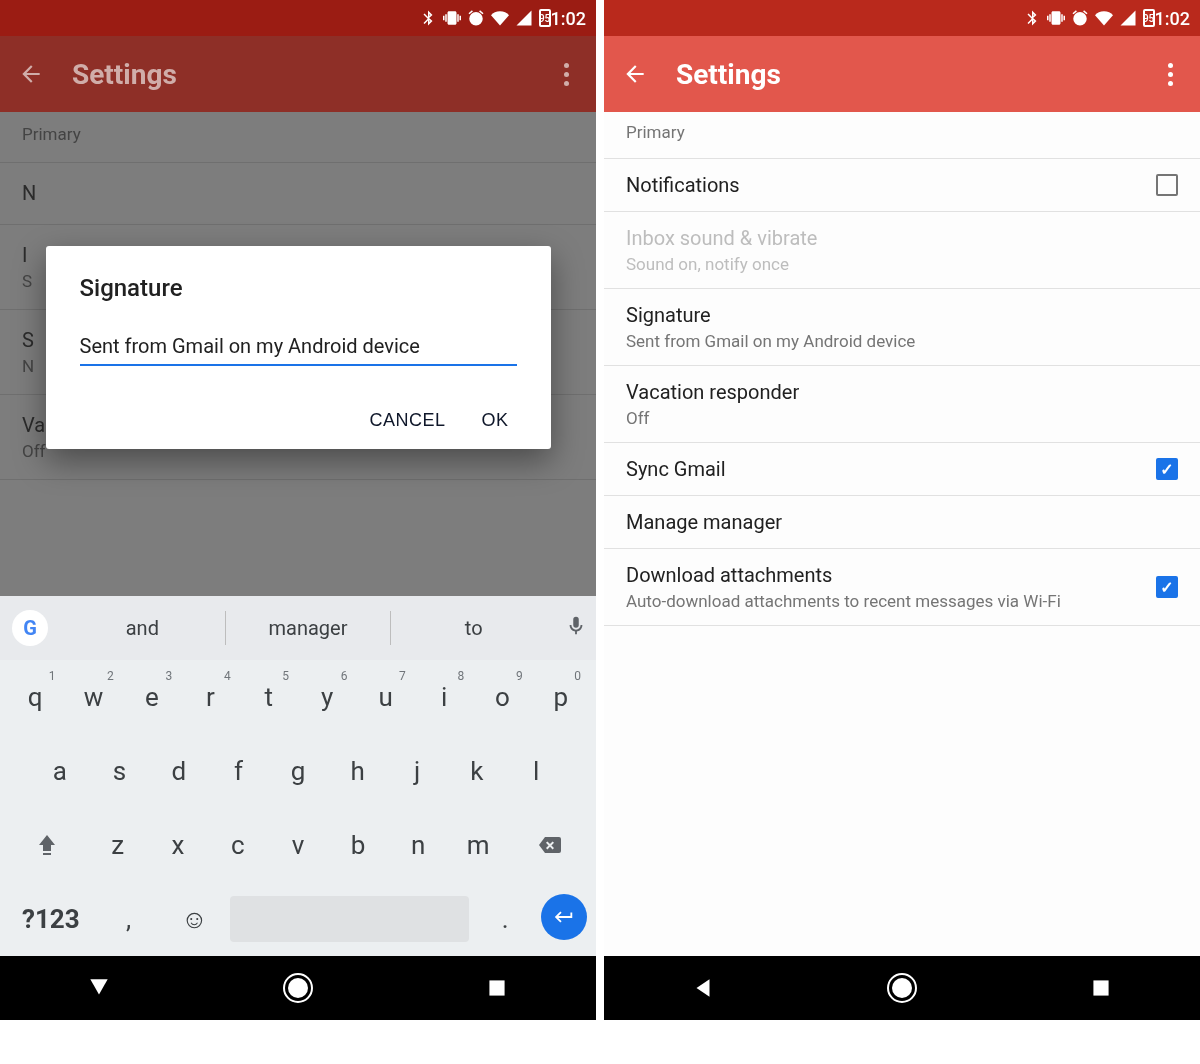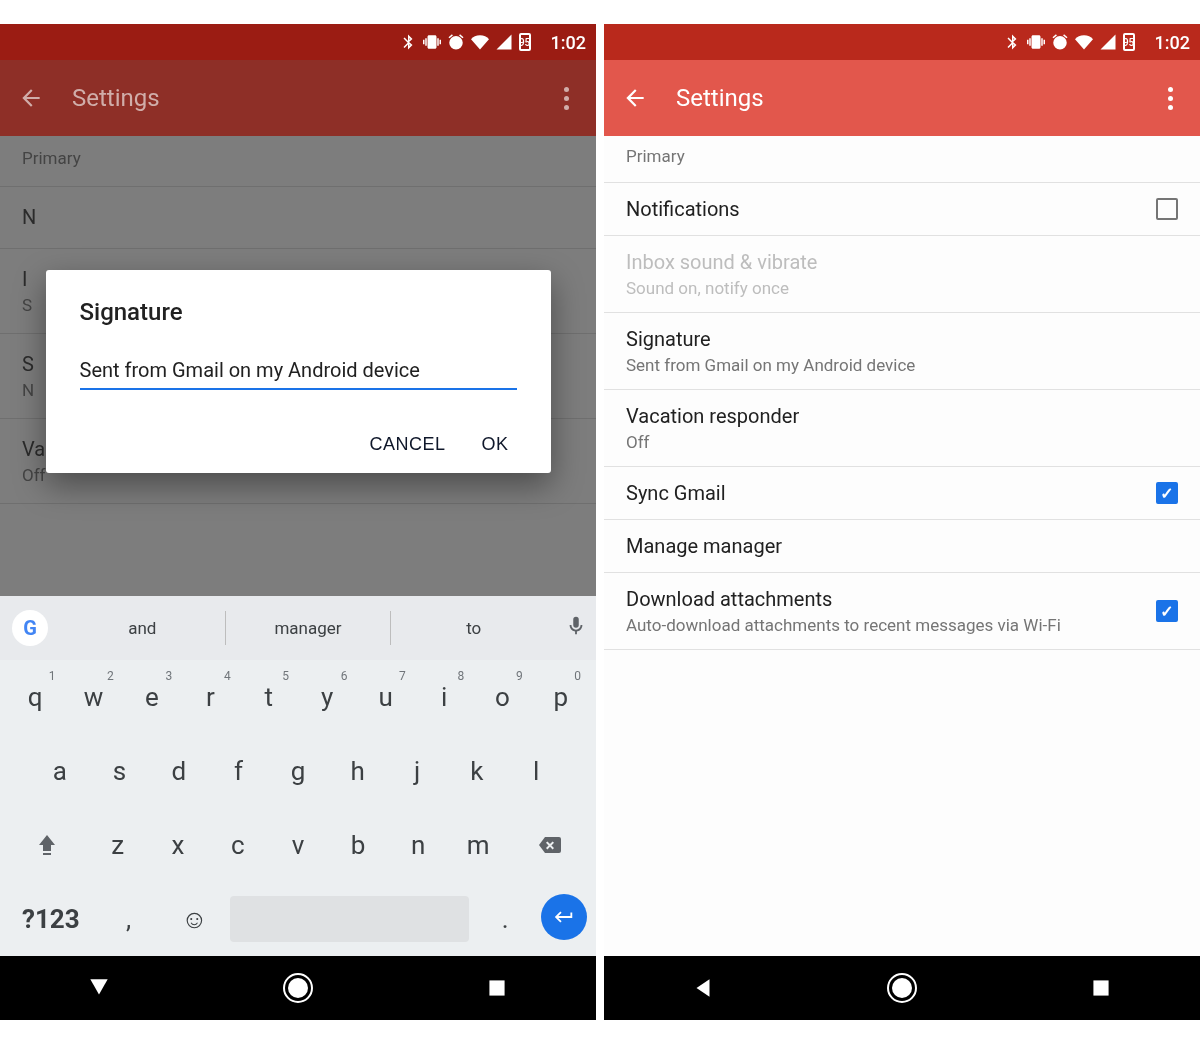--- a/index.html
+++ b/index.html
@@ -8,32 +8,32 @@
     background: #fff;
     width: 1200px;
     height: 1064px;
     display: flex;
   }
   .phone { width: 50%; height: 1020px; display: flex; flex-direction: column; position: relative; }
   .phone-left { border-right: 4px solid #fff; }
   .phone-right { border-left: 4px solid #fff; }
 
   
-  .status { height: 36px; background: #9b1c13; display: flex; justify-content: flex-end; align-items: center; color: #fff; font-size: 18px; font-weight: 500; padding-right: 10px; gap: 20px; margin-top: 24px; }
+  .status { height: 36px; background: #9b1c13; display: flex; justify-content: flex-end; align-items: center; color: #fff; font-size: 18px; font-weight: 500; padding-right: 10px; gap: 0; }
   .status-right .status { background: #b9291c; }
   .status .icons { display: flex; align-items: center; gap: 6px; }
   .status svg { width: 18px; height: 18px; fill: #fff; }
   .batt { display:flex; align-items:center; gap:2px; }
   .batt-box { width:12px; height:18px; border:2px solid #fff; border-radius:2px; position:relative; font-size:10px; display:flex; align-items:center; justify-content:center; }
   
   
   .appbar { height: 76px; display: flex; align-items: center; padding: 0 18px; color: #fff; }
   .appbar-left { background: #8e2f27; }
   .appbar-right { background: #e2574c; }
-  .appbar .title { font-size: 24px; font-weight: 400; margin-left: 28px; flex: 1; }
+  .appbar .title { font-size: 28px; font-weight: 700; margin-left: 28px; flex: 1; }
   .appbar svg { width: 26px; height: 26px; fill: #fff; }
   .appbar .dots { width:24px; display:flex; flex-direction:column; gap:4px; align-items:center; }
   .appbar .dot { width:5px; height:5px; border-radius:50%; background:#fff; }
   .appbar-left .title, .appbar-left svg, .appbar-left .dot { opacity: 0.9; }
   .appbar-left { color:#d8bbb8; }
   .appbar-left .dot { background:#d8bbb8; }
   .appbar-left svg { fill:#d8bbb8; }
 
   
   .content { flex: 1; overflow: hidden; position: relative; background: #fdfdfd; }
@@ -59,21 +59,21 @@
   .dialog h2 { font-size: 24px; font-weight:500; color:#212121; margin-bottom: 28px; }
   .dialog input { width:100%; border:none; border-bottom: 2px solid #1a73e8; font-size:20px; padding: 4px 0 6px; outline:none; color:#212121; font-family:inherit; }
   .dialog-actions { display:flex; justify-content:flex-end; gap: 36px; margin-top: 44px; padding-right: 8px; }
   .dialog-actions button { background:none; border:none; color:#0f172a; font-size:18px; font-weight:500; letter-spacing:0.5px; cursor:pointer; }
 
   
   .keyboard { background:#eceff1; }
   .sugg-row { height: 64px; display:flex; align-items:center; background:#e8eaed; }
   .gicon { width:36px; height:36px; border-radius:50%; background:#fff; margin:0 12px; display:flex; align-items:center; justify-content:center; font-weight:bold; font-size:20px; }
   .gicon span:nth-child(1){color:#4285F4}.gicon span:nth-child(2){color:#EA4335}
-  .sugg { flex:1; text-align:center; font-size:17px; color:#3c4043; }
+  .sugg { flex:1; text-align:center; font-size:20px; color:#3c4043; }
   .sugg-sep { width:1px; height:34px; background:#bdbdbd; }
   .mic { width:40px; text-align:center; color:#5f6368; }
   .mic svg { width:22px; height:22px; fill:#5f6368; }
   .krow { display:flex; justify-content:space-around; padding: 4px 6px; }
   .key { flex:1; margin: 3px; height: 60px; display:flex; align-items:center; justify-content:center; font-size:26px; color:#3c4043; position:relative; border-radius:4px; }
   .key sup { position:absolute; top:2px; right:6px; font-size:12px; color:#70757a; }
   .key-wide { flex:1.4;font-weight:bold; }
   .key-func { background:transparent; }
   .key-space { flex:4; background:#dfe1e3; border-radius:4px; height:46px; margin-top:10px; }
   .key-enter { background:#1a73e8; border-radius:50%; width:46px; height:46px; flex:none; margin-top:8px; }

